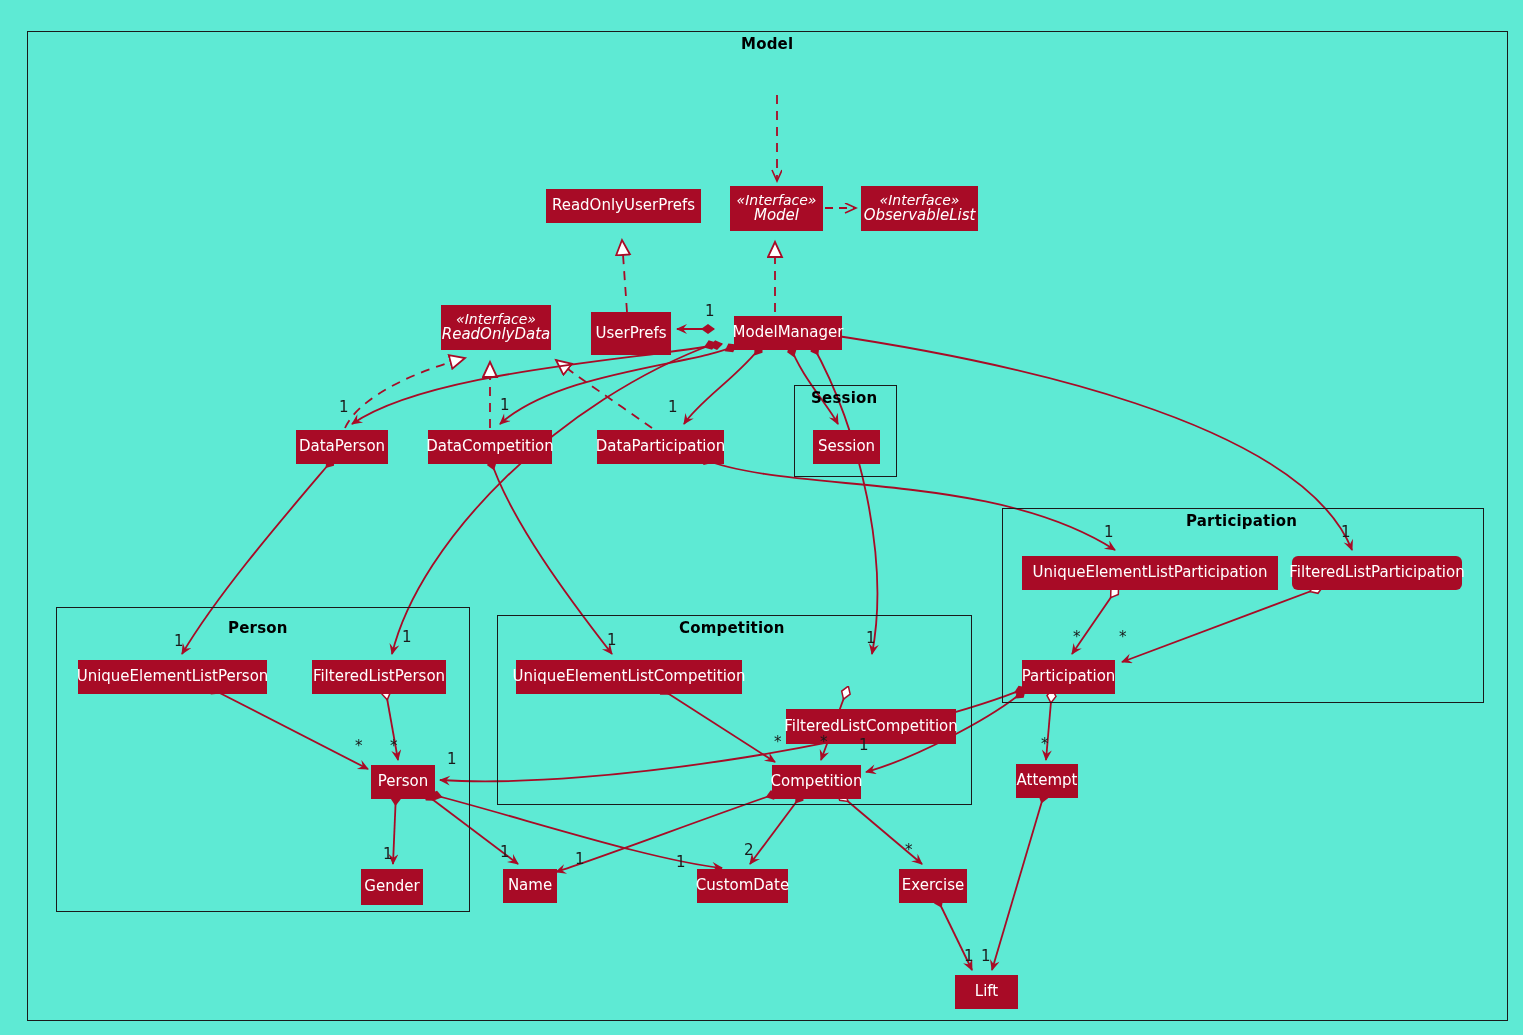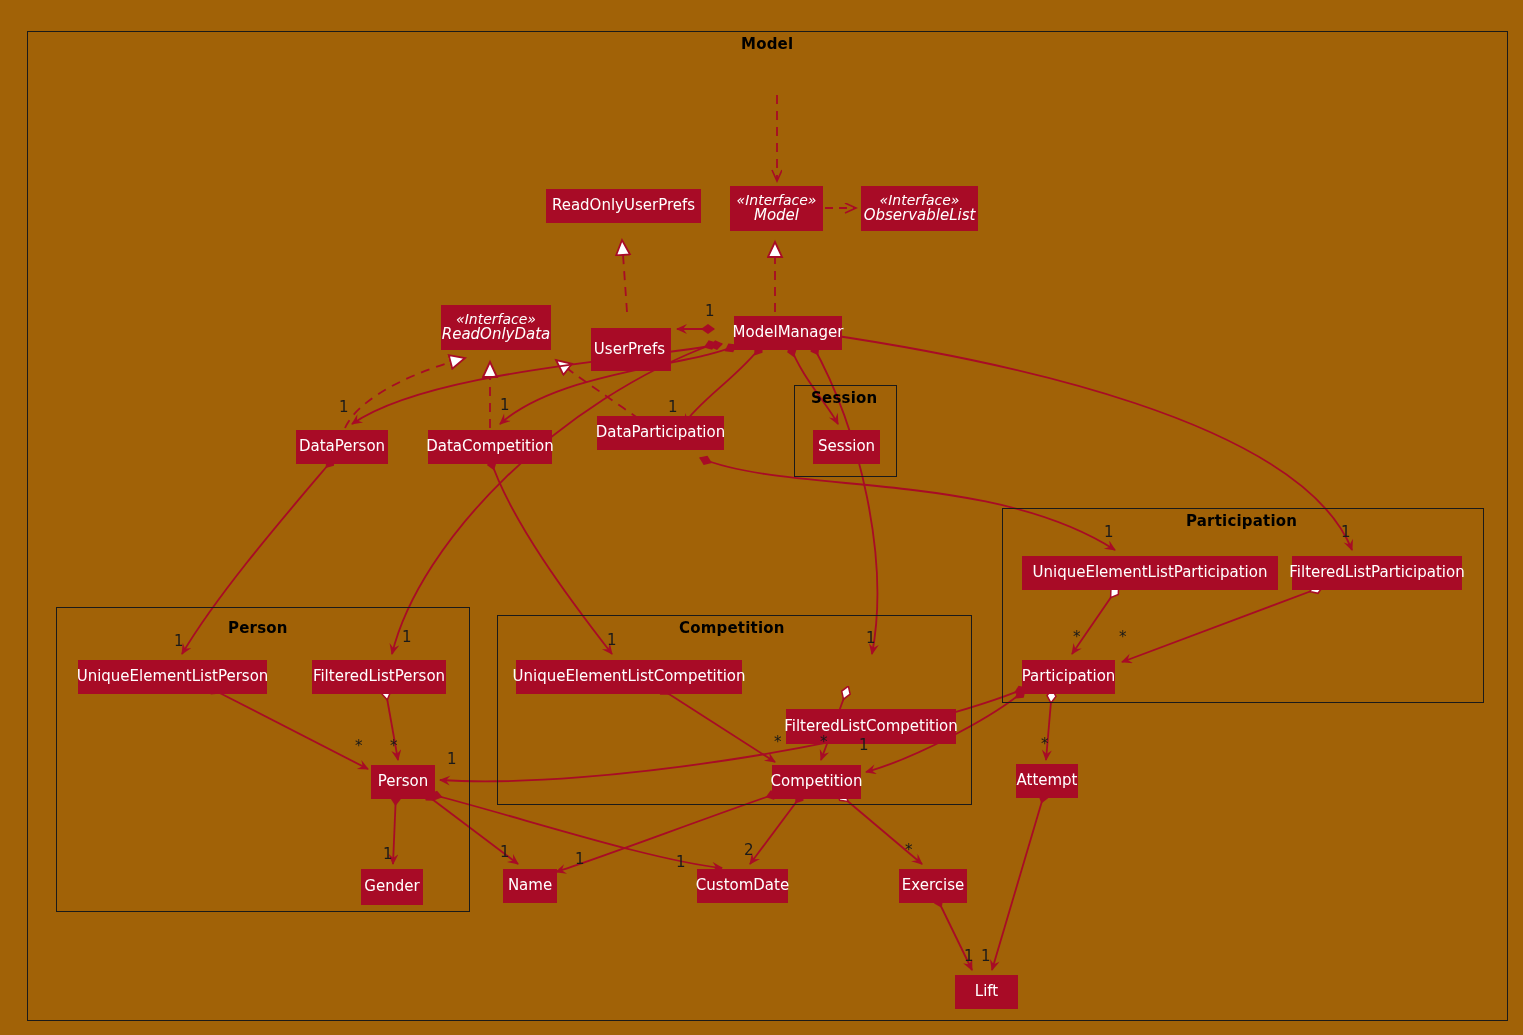--- a/index.html
+++ b/index.html
@@ -7,21 +7,21 @@
     padding: 0;
     background: #ffffff;
   }
   body {
     font-family: "DejaVu Sans", "Liberation Sans", sans-serif;
   }
   #diagram {
     position: relative;
     width: 1523px;
     height: 1035px;
-    background: #a16207;
+    background: #5eead4;
     overflow: hidden;
   }
   #edge-layer {
     position: absolute;
     left: 0;
     top: 0;
     width: 1523px;
     height: 1035px;
     pointer-events: none;
   }
@@ -203,49 +203,49 @@
   <div class="cls iface" style="left:861px; top:186px; width:117px; height:45px;">
     <span class="stereo">«Interface»</span>
     <span class="nm">ObservableList</span>
   </div>
 
   <div class="cls iface" style="left:441px; top:305px; width:110px; height:45px;">
     <span class="stereo">«Interface»</span>
     <span class="nm">ReadOnlyData</span>
   </div>
 
-  <div class="cls" style="left:591px; top:328px; width:80px; height:43px;align-items:flex-end;">
+  <div class="cls" style="left:591px; top:312px; width:80px; height:43px;">
     <span class="nm">UserPrefs</span>
   </div>
 
   <div class="cls" style="left:714px; top:316px; width:108px; height:27px;margin-left:20px;">
     <span class="nm">ModelManager</span>
   </div>
 
   <div class="cls" style="left:296px; top:430px; width:92px; height:27px;">
     <span class="nm">DataPerson</span>
   </div>
 
   <div class="cls" style="left:428px; top:430px; width:124px; height:27px;">
     <span class="nm">DataCompetition</span>
   </div>
 
-  <div class="cls" style="left:597px; top:416px; width:127px; height:27px;">
+  <div class="cls" style="left:597px; top:430px; width:127px; height:27px;">
     <span class="nm">DataParticipation</span>
   </div>
 
   <div class="cls" style="left:813px; top:430px; width:67px; height:27px;">
     <span class="nm">Session</span>
   </div>
 
   <div class="cls" style="left:1022px; top:556px; width:256px; height:27px;">
     <span class="nm">UniqueElementListParticipation</span>
   </div>
 
-  <div class="cls" style="left:1292px; top:556px; width:170px; height:27px;">
+  <div class="cls" style="left:1292px; top:556px; width:170px; height:27px;border-radius:6px;">
     <span class="nm">FilteredListParticipation</span>
   </div>
 
   <div class="cls" style="left:78px; top:660px; width:189px; height:27px;">
     <span class="nm">UniqueElementListPerson</span>
   </div>
 
   <div class="cls" style="left:312px; top:660px; width:134px; height:17px;align-items:center;">
     <span class="nm">FilteredListPerson</span>
   </div>

